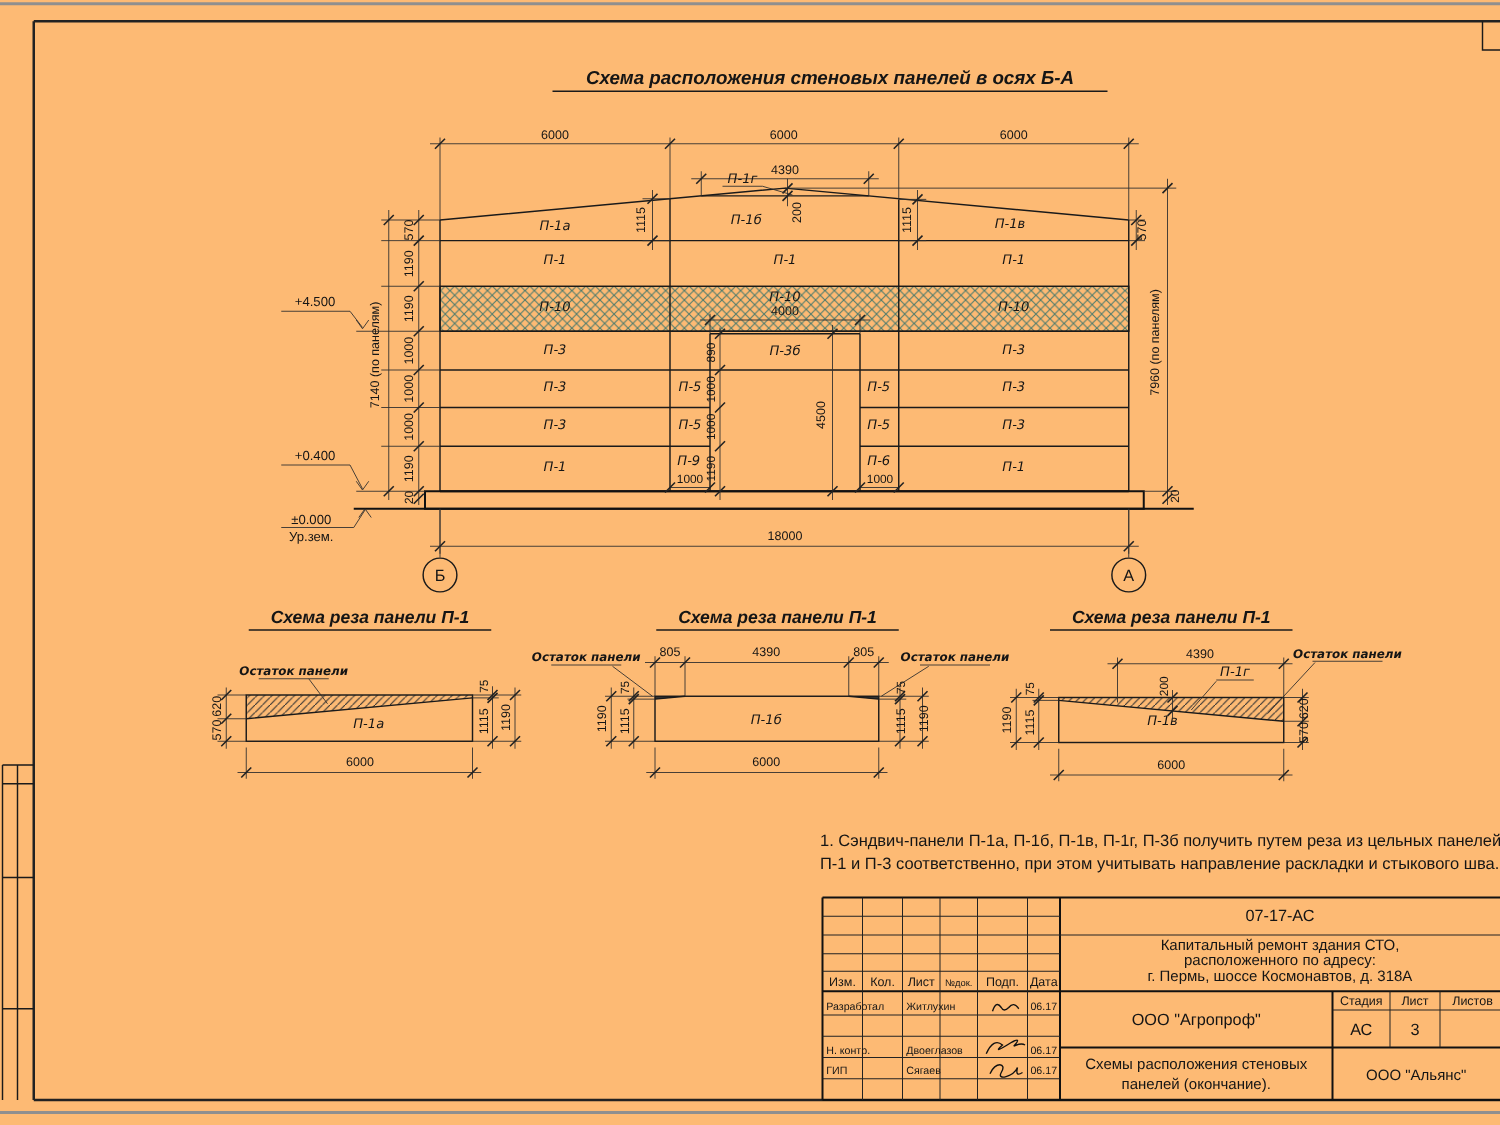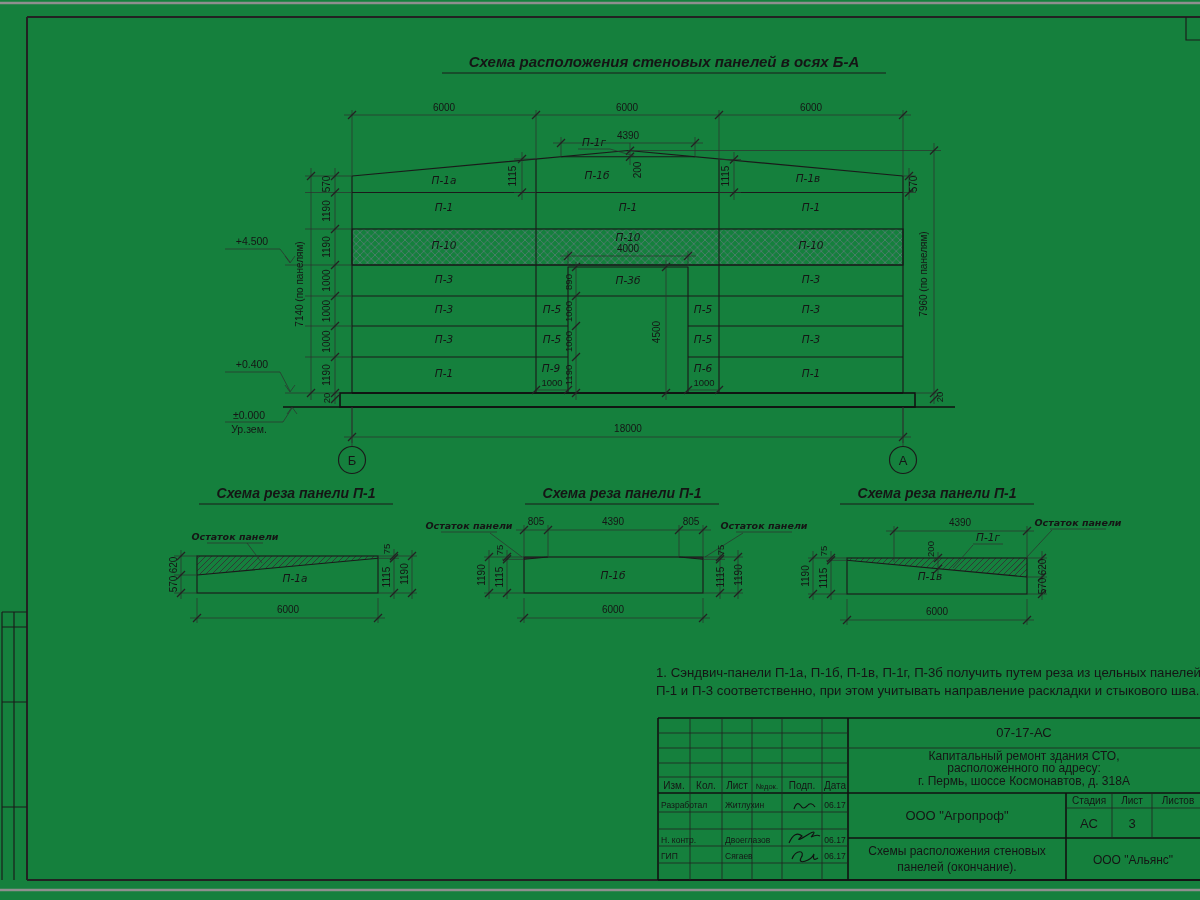--- a/index.html
+++ b/index.html
@@ -1,16 +1,16 @@
 <!DOCTYPE html>
 <html><head>
 <meta charset="utf-8">
 <style>
   html,body{margin:0;padding:0;background:#e8e8e8;}
-  #sheet{position:relative;width:1200px;height:900px;background:#15803d;overflow:hidden;}
+  #sheet{position:relative;width:1200px;height:900px;background:#fdba74;overflow:hidden;}
   svg{position:absolute;left:0;top:0;}
   svg text{font-family:"Liberation Sans",sans-serif;fill:#151515;}
   .dim{font-size:10px;}
   .dims{font-size:9.5px;}
   .pl{font-family:"DejaVu Sans",sans-serif;font-style:italic;font-size:10.5px;}
   .ttl{font-size:15px;font-weight:bold;font-style:italic;}
   .ttl2{font-size:14px;font-weight:bold;font-style:italic;}
   .rest{font-family:"DejaVu Sans",sans-serif;font-style:italic;font-size:9.5px;font-weight:bold;}
   .lvl{font-size:10.5px;}
   .ax{font-size:13px;}

